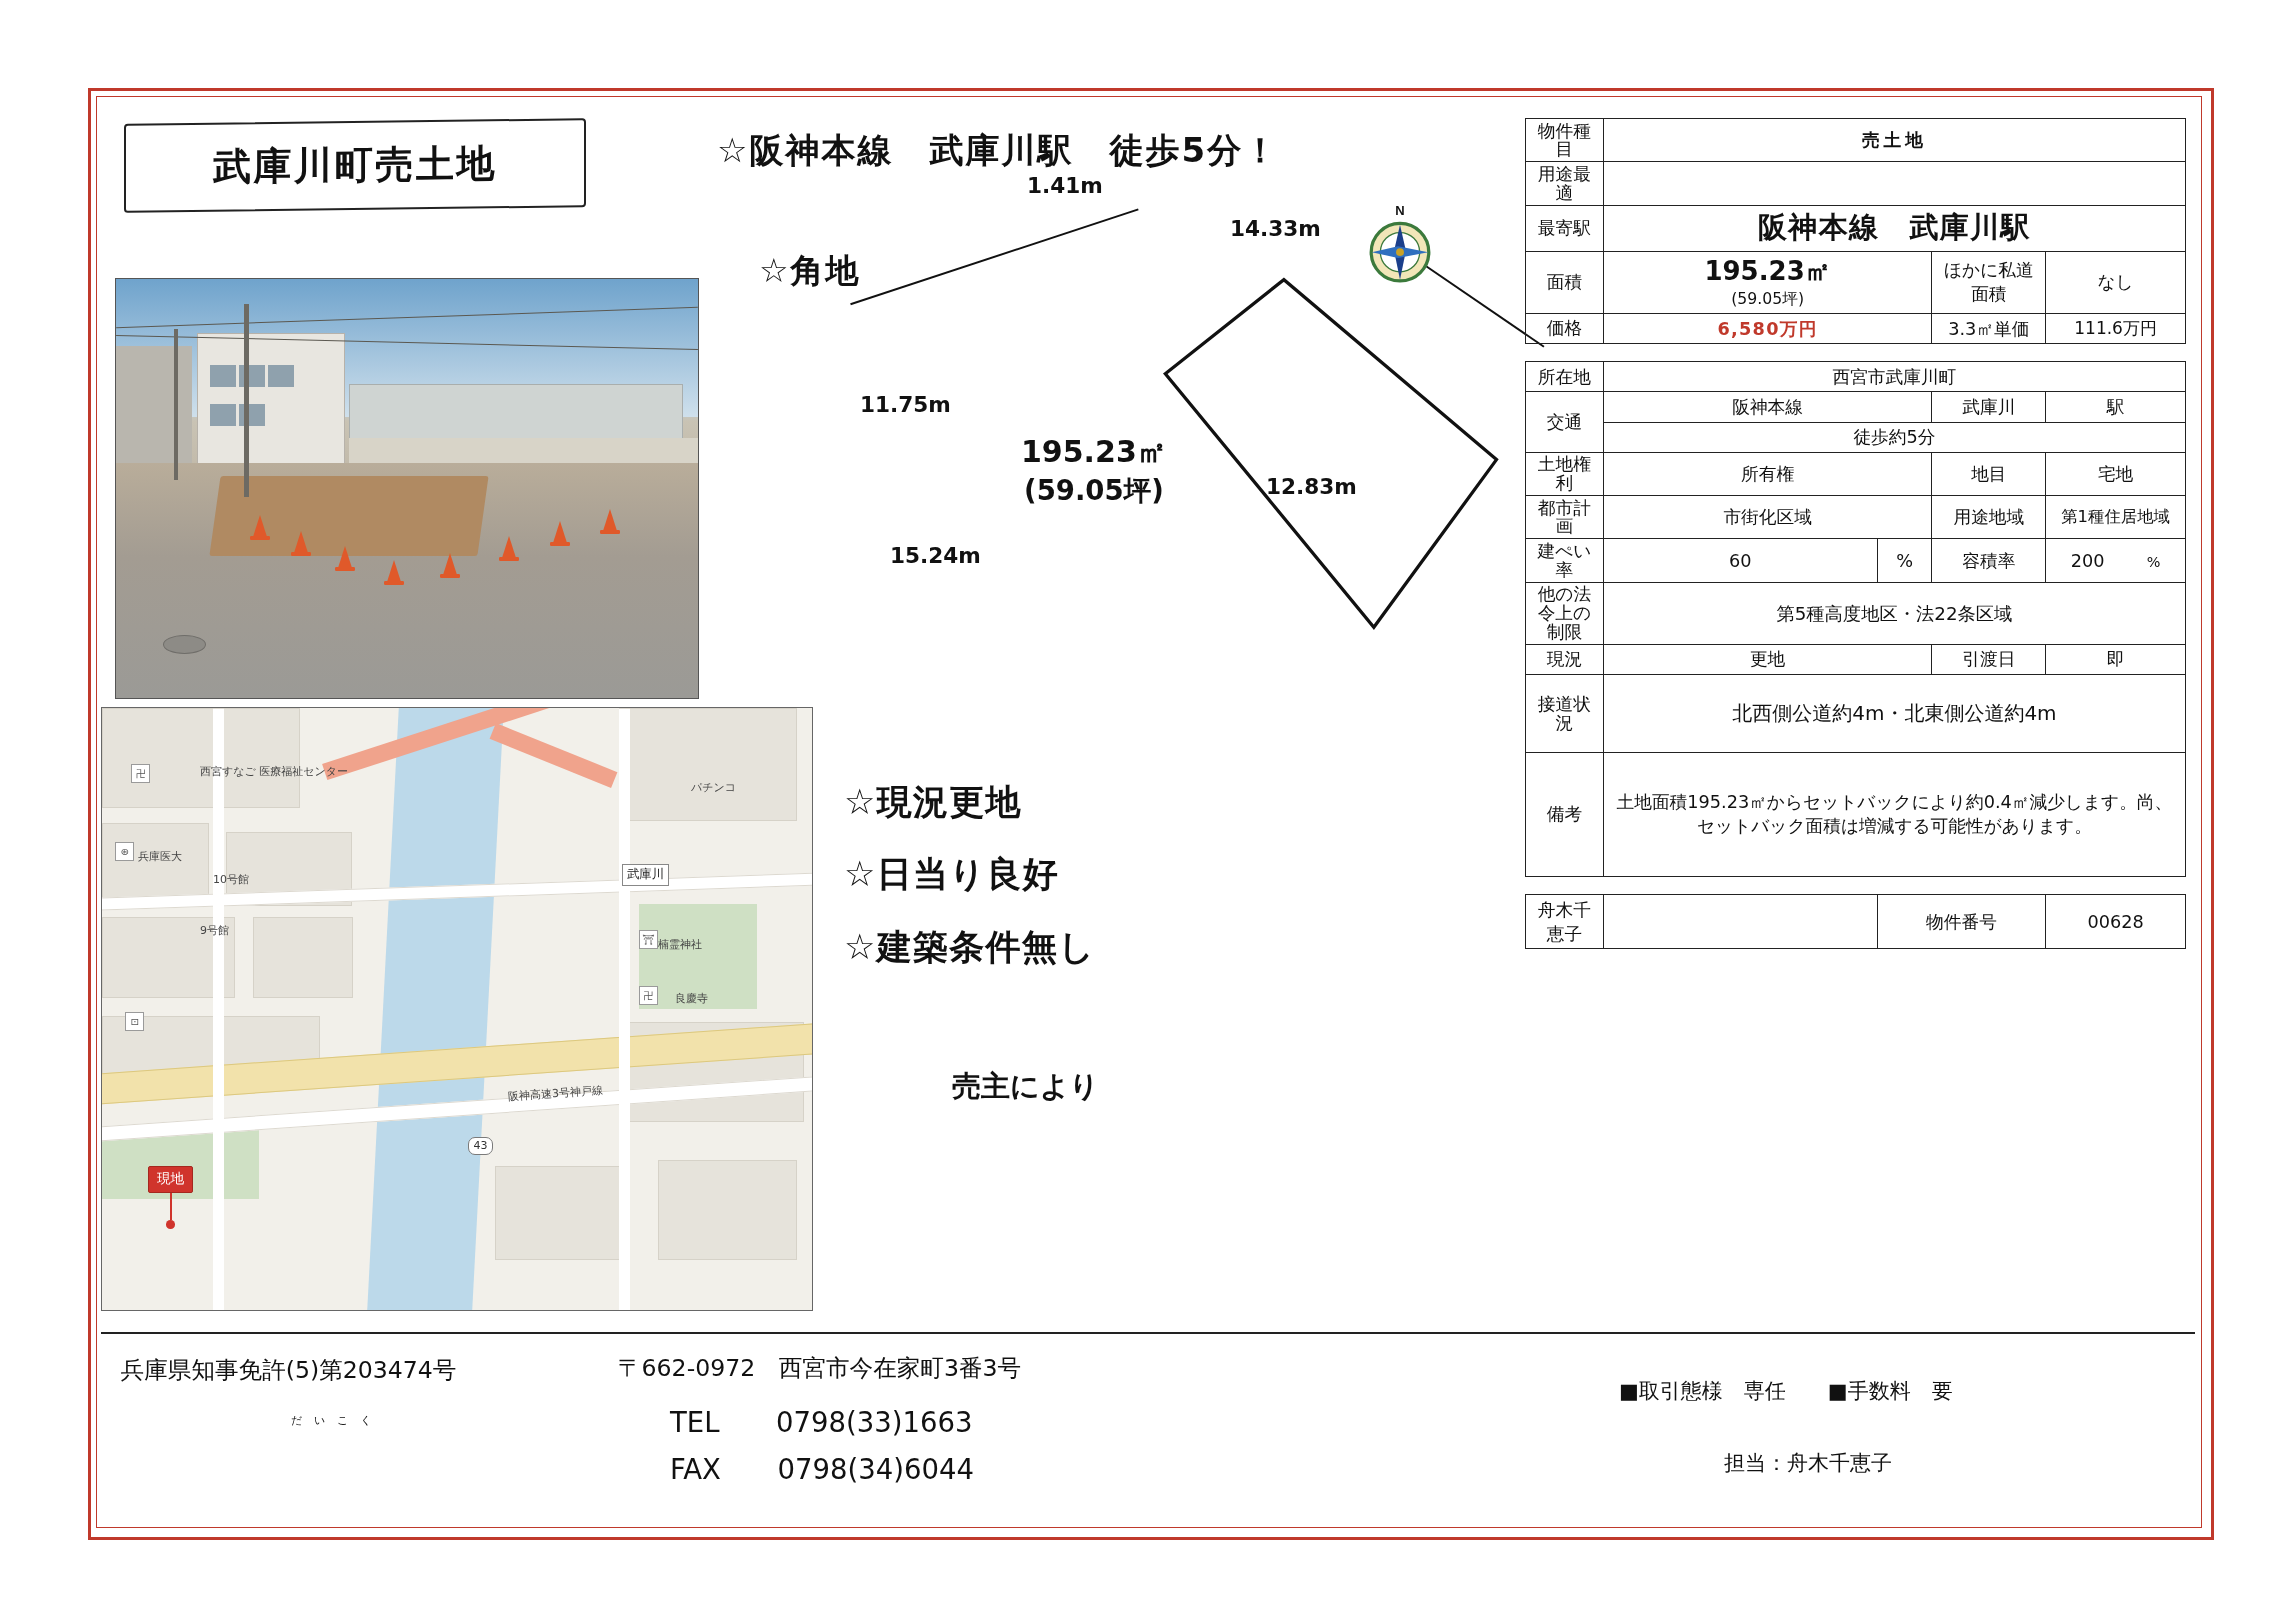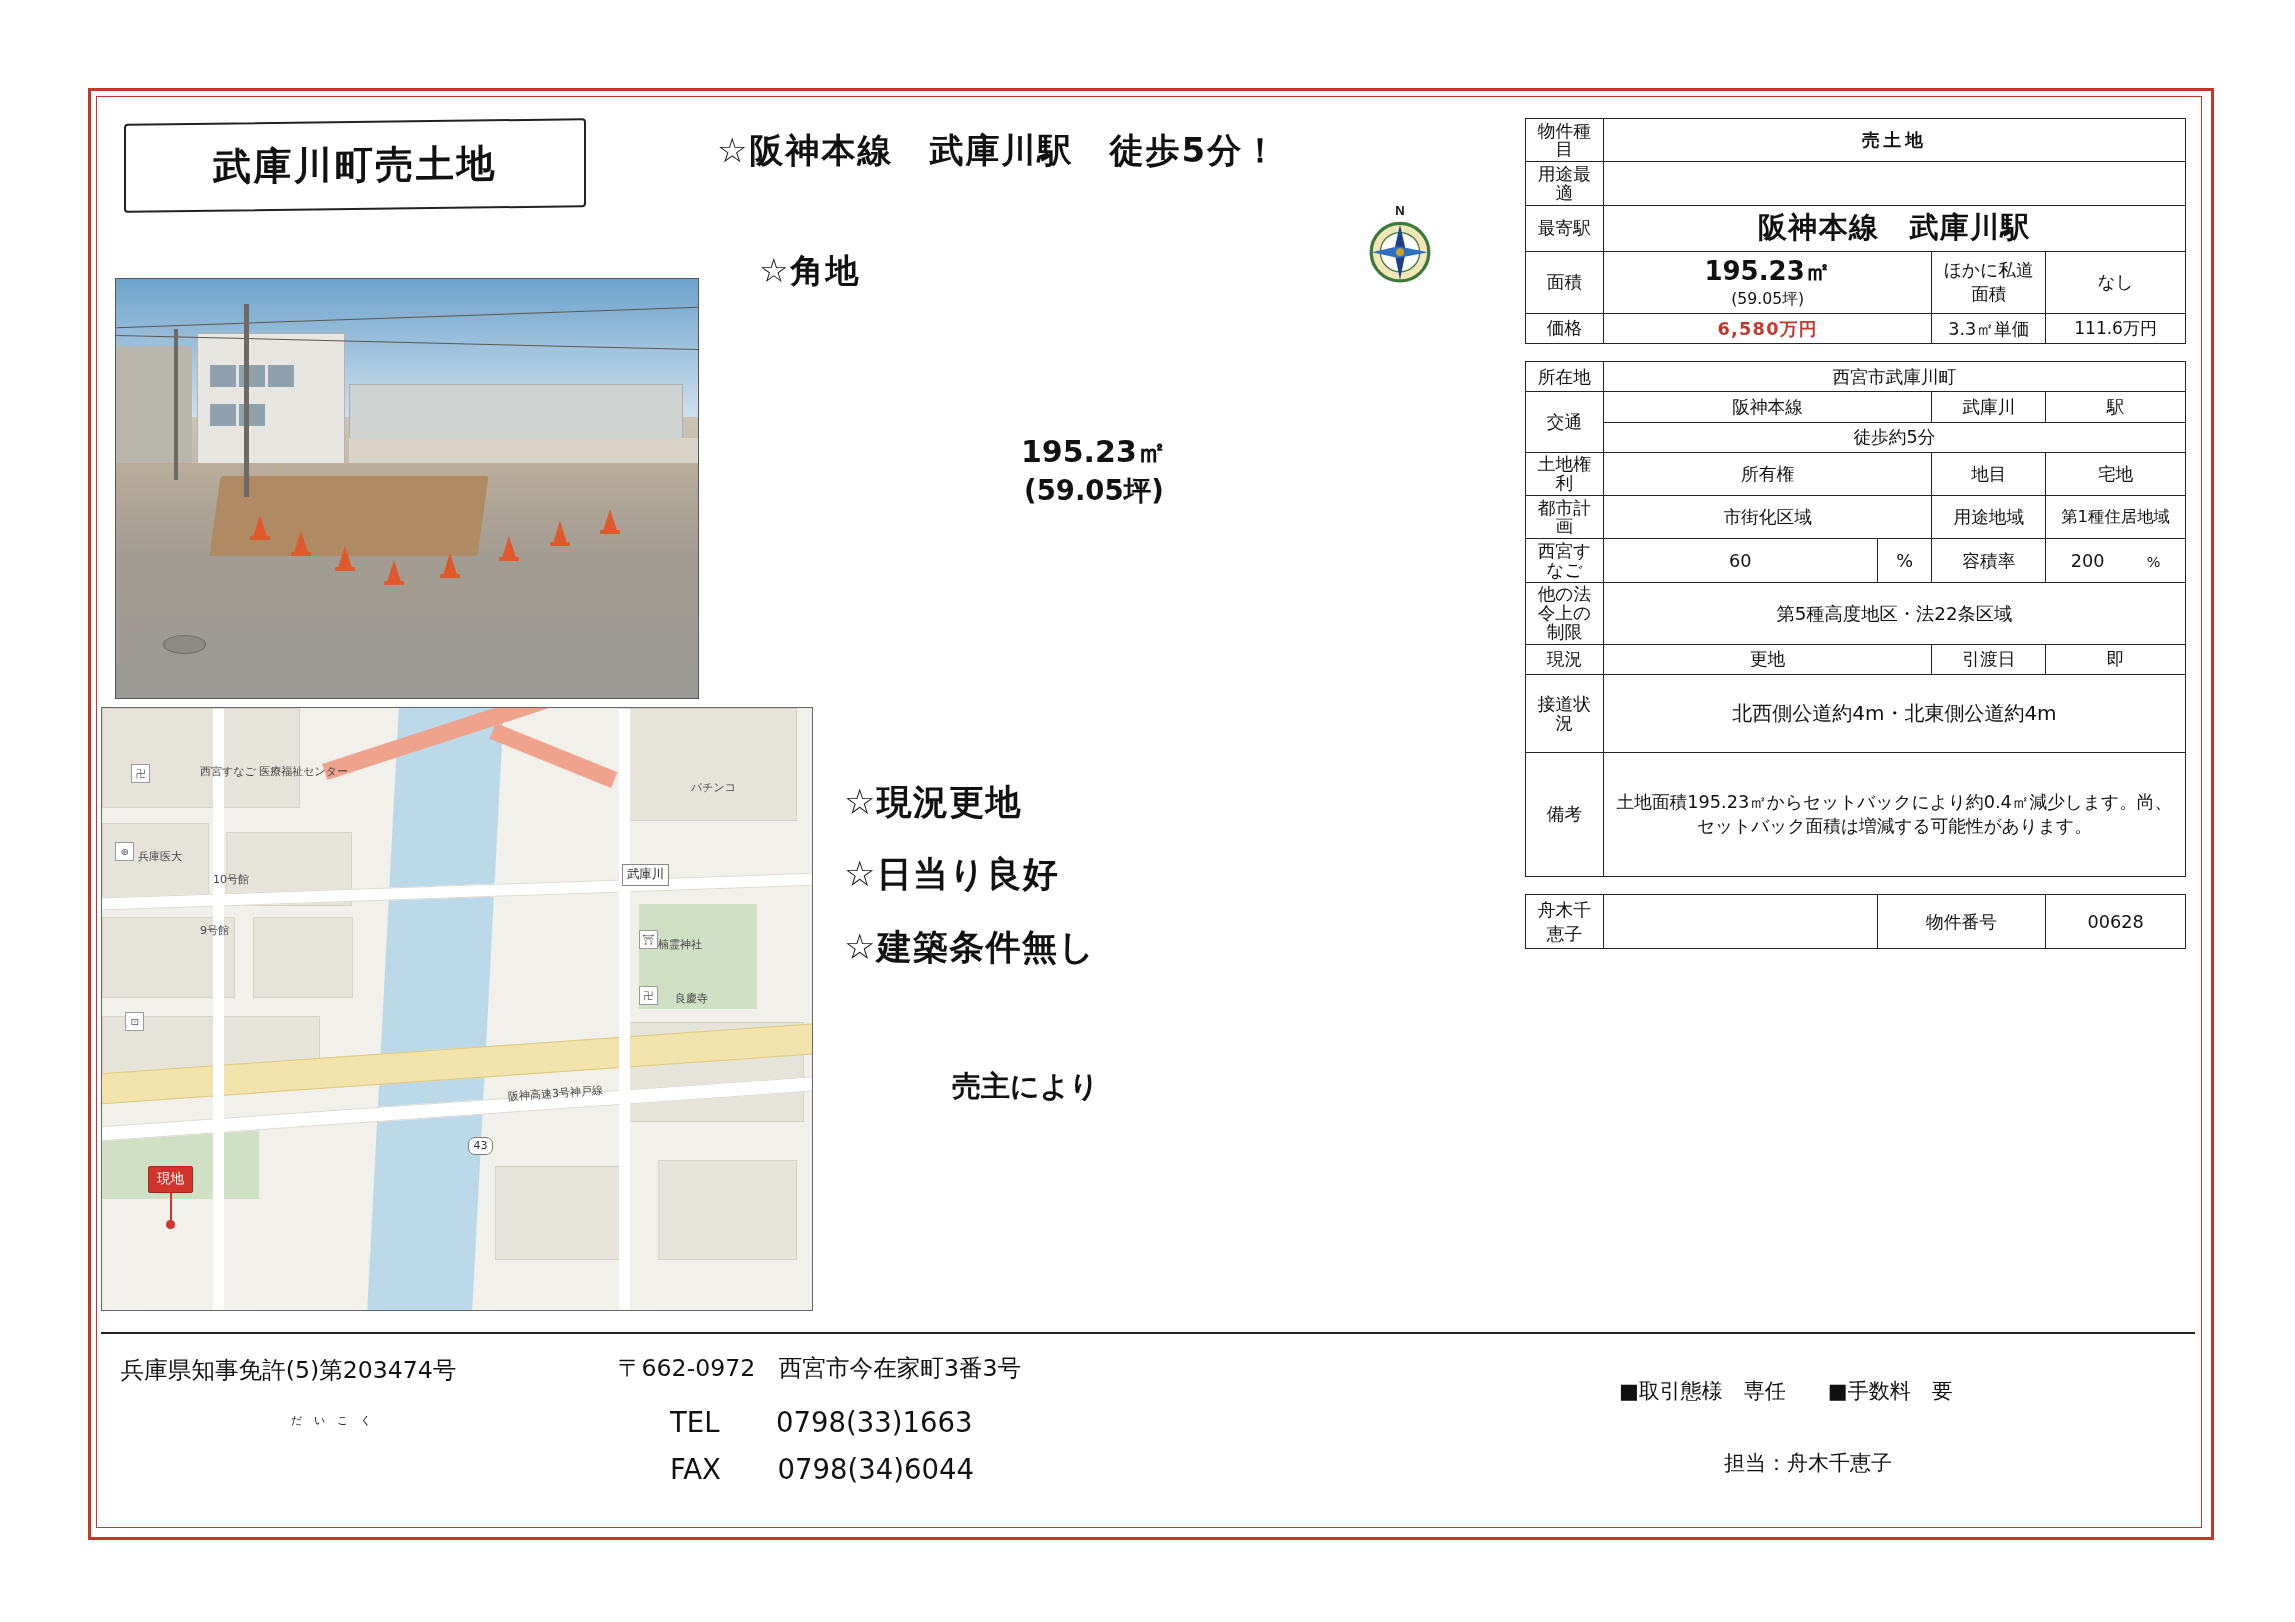--- a/index.html
+++ b/index.html
@@ -211,20 +211,32 @@
     </div>
   </div>
 
   <div class="hl" id="hl-train">☆阪神本線　武庫川駅　徒歩5分！</div>
   <div class="hl" id="hl-corner">☆角地</div>
   <div class="hl" id="hl-b1">☆現況更地</div>
   <div class="hl" id="hl-b2">☆日当り良好</div>
   <div class="hl" id="hl-b3">☆建築条件無し</div>
   <div class="hl" id="hl-seller">売主により</div>
 
+  <div class="parcel">
+    <svg width="785" height="537" viewBox="0 0 1200 820">
+      <polygon points="385,185 530,70 790,290 640,495" fill="#ffffff" stroke="#111" stroke-width="4" transform="translate(120,40) scale(1.25)"></polygon>
+      <line x1="120" y1="165" x2="560" y2="20" stroke="#111" stroke-width="3"></line>
+      <line x1="990" y1="100" x2="1180" y2="230" stroke="#111" stroke-width="3"></line>
+    </svg>
+    <div class="pl" style="left:255px;top:-23px">1.41m</div>
+    <div class="pl" style="left:458px;top:19.6px">14.33m</div>
+    <div class="pl" style="left:88px;top:196px">11.75m</div>
+    <div class="pl" style="left:494px;top:278px">12.83m</div>
+    <div class="pl" style="left:118px;top:347px">15.24m</div>
+  </div>
 
   <div class="area-main">
     <div class="a1">195.23㎡</div>
     <div class="a2">(59.05坪)</div>
   </div>
 
   <div class="compass">
     <div class="n">N</div>
     <svg width="72" height="69" viewBox="0 0 110 105">
       <circle cx="55" cy="52" r="44" fill="#f2e6b8" stroke="#3c7a3c" stroke-width="5"></circle>
@@ -286,21 +298,21 @@
       <td>地目</td>
       <td class="med">宅地</td>
     </tr>
     <tr>
       <td class="lbl">都市計画</td>
       <td colspan="2" class="med">市街化区域</td>
       <td class="sml">用途地域</td>
       <td class="sml" style="font-size:16.4px">第1種住居地域</td>
     </tr>
     <tr>
-      <td class="lbl">西宮すなご</td>
+      <td class="lbl">建ぺい率</td>
       <td class="med">60</td>
       <td class="sml" style="width:46px">%</td>
       <td>容積率</td>
       <td>
         <span>200</span>
         <span style="display:inline-block;width:31px"></span>
         <span class="sml">%</span>
       </td>
     </tr>
     <tr>

